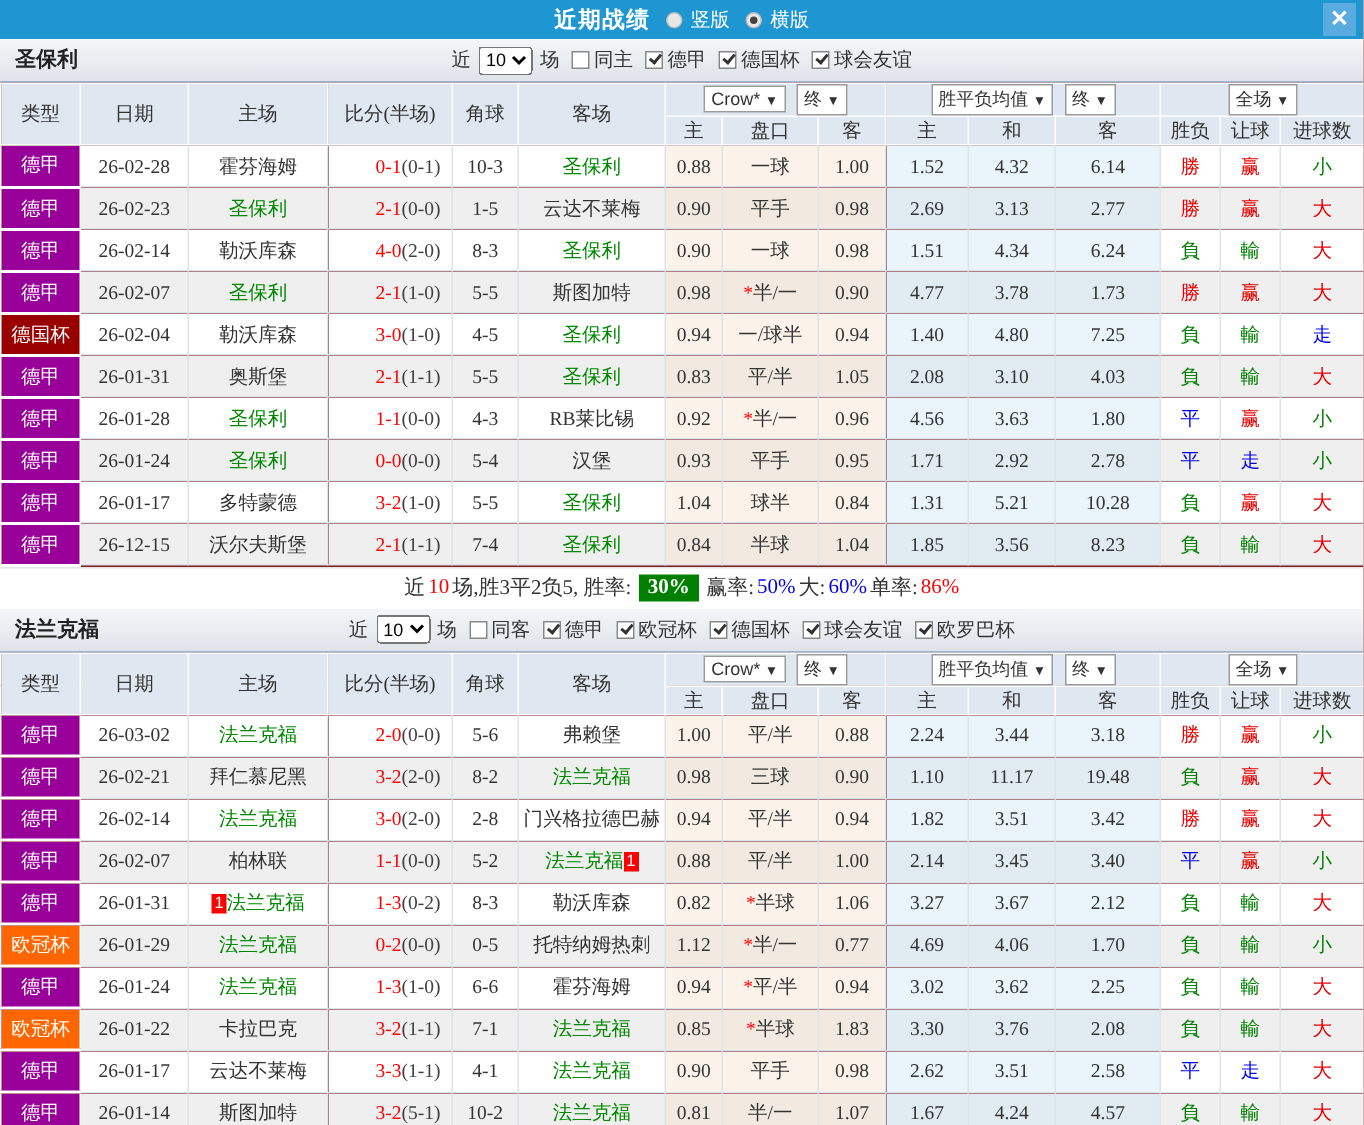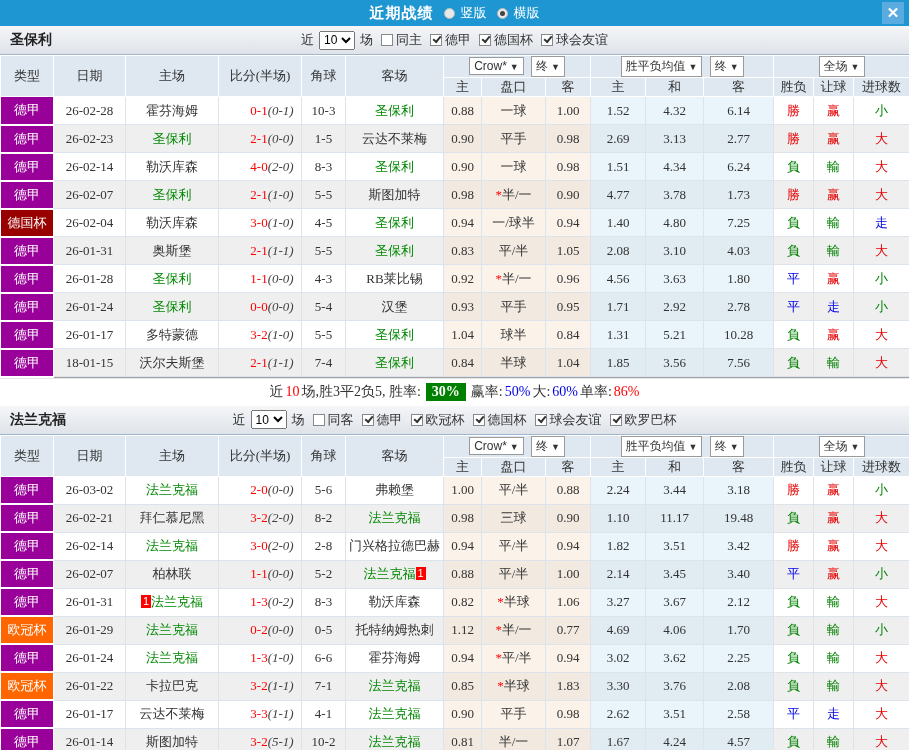--- a/index.html
+++ b/index.html
@@ -1,18 +1,18 @@
 <!DOCTYPE html>
 <html><head>
 <meta charset="utf-8">
 <style>
   * { margin:0; padding:0; box-sizing:border-box; }
   html,body { background:#fff; }
   body { font-family:"Liberation Serif","DejaVu Serif",serif; width:909px; }
-  .modal { width:909px; height:750px; overflow:hidden; background:#a3a3a3; position:relative; }
+  .modal { width:909px; height:750px; overflow:hidden; background:#7f1d1d; position:relative; }
 
   
   .titlebar { height:26px; background:#1e96d2; position:relative; display:flex; align-items:center; justify-content:center; }
   .titlebar .twrap { display:flex; align-items:center; gap:4px; }
   .titlebar .ttl { color:#fff; font-weight:bold; font-size:15px; letter-spacing:1px; }
   .radio { width:11px; height:11px; border-radius:50%; background:#e8e8e8; border:1px solid #bbb; display:inline-block; position:relative; margin:0 2px 0 6px; }
   .radio.sel::after { content:""; position:absolute; left:2px; top:2px; width:5px; height:5px; border-radius:50%; background:#444; }
   .radio-lbl { color:#fff; font-size:13px; }
   .closebtn { position:absolute; right:5px; top:2px; width:22px; height:22px; background:#5aabdf; color:#fff; font-weight:bold; font-size:15px; text-align:center; line-height:22px; cursor:pointer; font-family:"Liberation Sans",sans-serif; }
 
@@ -41,21 +41,21 @@
   .dd .car { font-size:9px; margin-left:3px; }
   tbody td { height:28px; text-align:center; border:1px solid #dde3ea; color:#333; overflow:hidden; white-space:nowrap; }
   tbody tr:nth-child(even) td { background:#efefef; }
   tbody tr:nth-child(odd) td { background:#fff; }
   td.type { color:#fff; border-color:#fff; border-bottom:2px solid #fff; font-size:13px; }
   td.type.t-purple { background:#990099 !important; }
   td.type.t-darkred { background:#990000 !important; }
   td.type.t-orange { background:#ff6600 !important; }
   td.team-green { color:#008800; }
   .s-main { color:#f00;margin-left:24px; }
-  .s-half { color:#404040;font-style:italic; }
+  .s-half { color:#404040; }
   tbody tr:nth-child(odd) td.col-crow { background:#fbf3ea; }
   tbody tr:nth-child(even) td.col-crow { background:#f2eae1; }
   tbody tr:nth-child(odd) td.col-euro { background:#e9f4fb; }
   tbody tr:nth-child(even) td.col-euro { background:#e0ebf2; }
   .c-red { color:#e60000; }
   .c-green { color:#008000; }
   .c-blue { color:#0000e6; }
   .star { color:#f00; }
   .red-card { display:inline-block; background:#f00; color:#fff; font-size:11px; line-height:13px; width:10px; height:13px; vertical-align:1px; font-family:"Liberation Sans",sans-serif; }
 
@@ -297,31 +297,31 @@
             <td class="col-crow">0.84</td>
             <td class="col-euro">1.31</td>
             <td class="col-euro">5.21</td>
             <td class="col-euro">10.28</td>
             <td class="c-green">負</td>
             <td class="c-red">赢</td>
             <td class="c-red">大</td>
           </tr>
           <tr>
             <td class="type t-purple">德甲</td>
-            <td>18-01-15</td>
+            <td>26-12-15</td>
             <td>沃尔夫斯堡</td>
             <td><span class="s-main">2-1</span><span class="s-half">(1-1)</span></td>
             <td>7-4</td>
             <td class="team-green">圣保利</td>
             <td class="col-crow">0.84</td>
             <td class="col-crow">半球</td>
             <td class="col-crow">1.04</td>
             <td class="col-euro">1.85</td>
             <td class="col-euro">3.56</td>
-            <td class="col-euro">7.56</td>
+            <td class="col-euro">8.23</td>
             <td class="c-green">負</td>
             <td class="c-green">輸</td>
             <td class="c-red">大</td>
           </tr>
         </tbody>
     </table>
     <div class="summary">
         <span class="sg-k">近</span>
         <span class="sg-r">10</span>
         <span class="sg-k">场,胜3平2负5, 胜率:</span>

